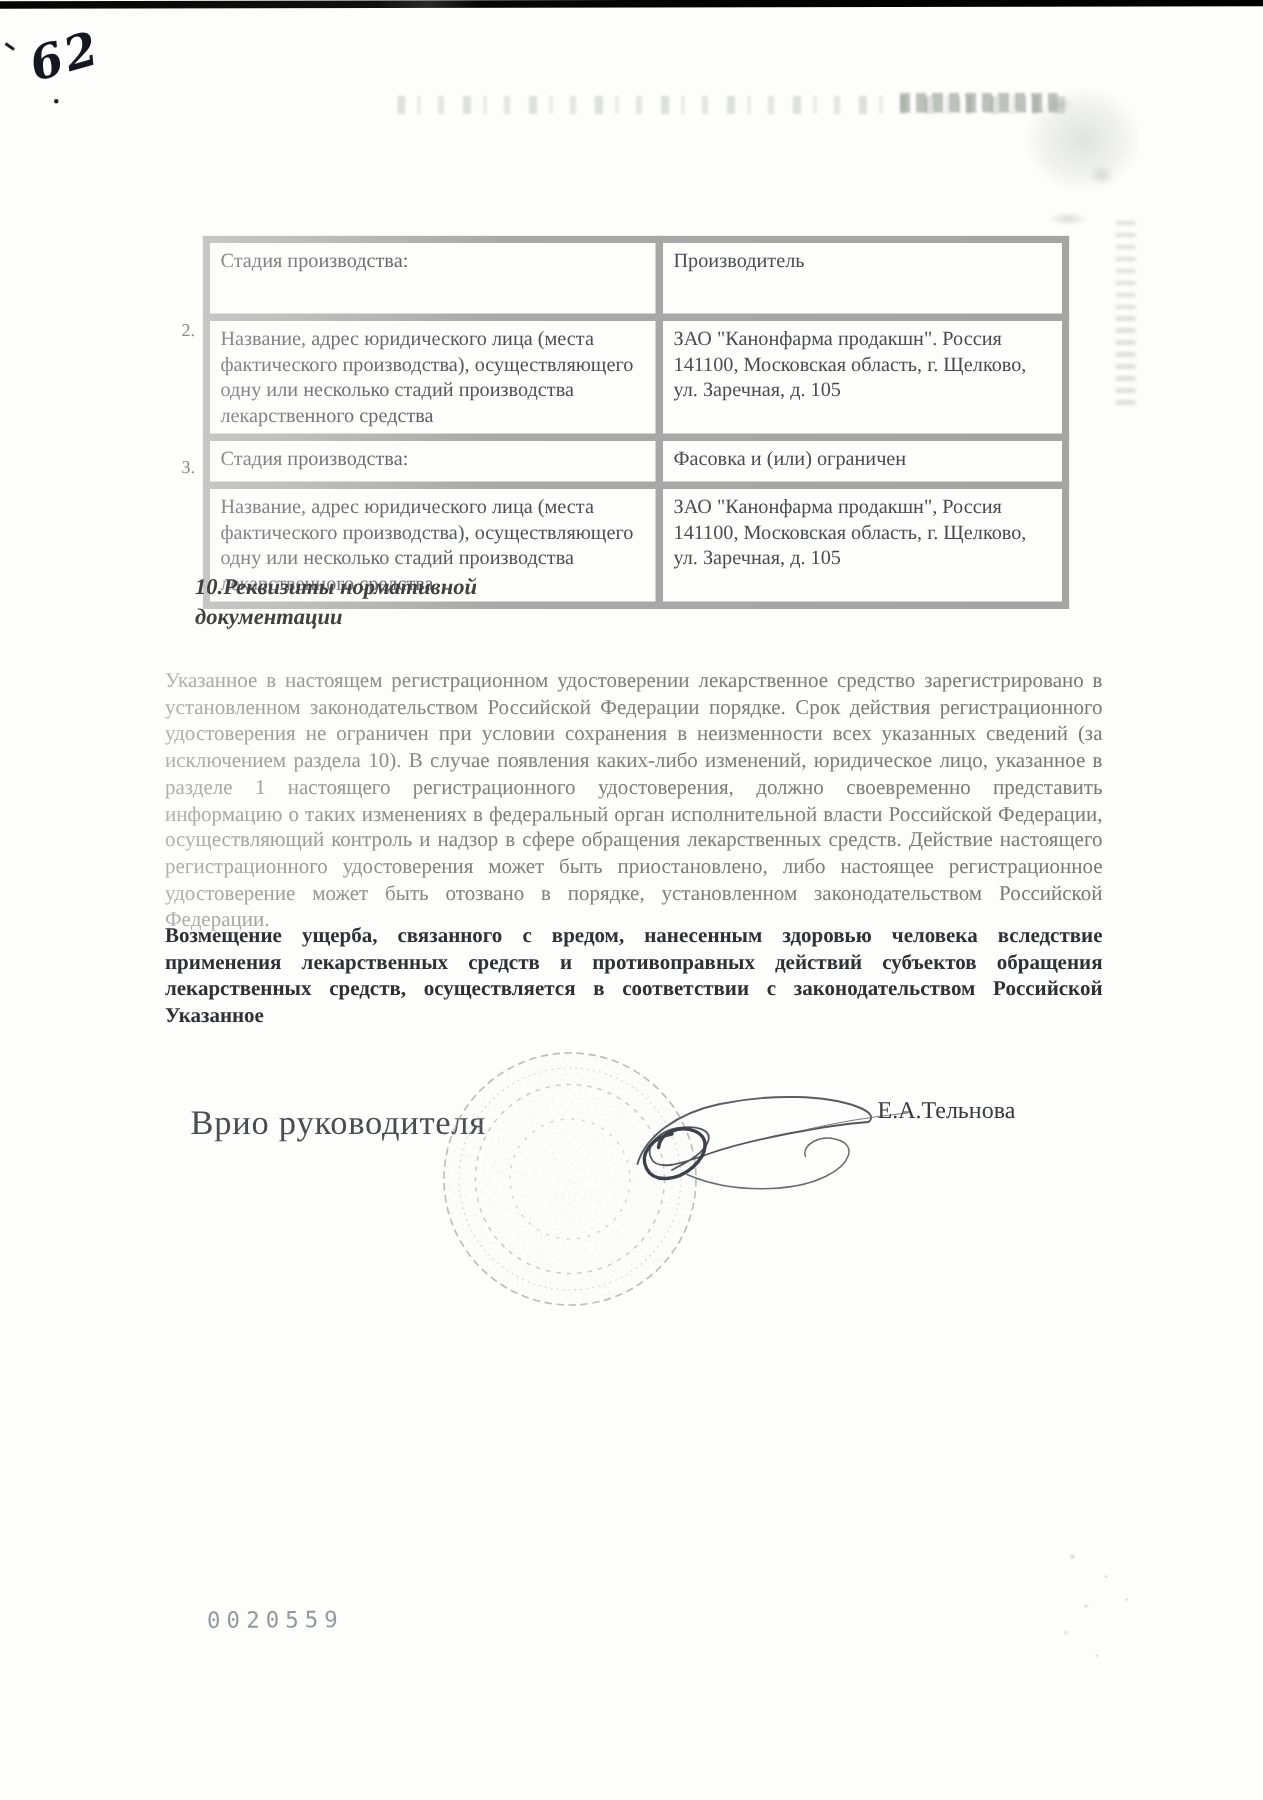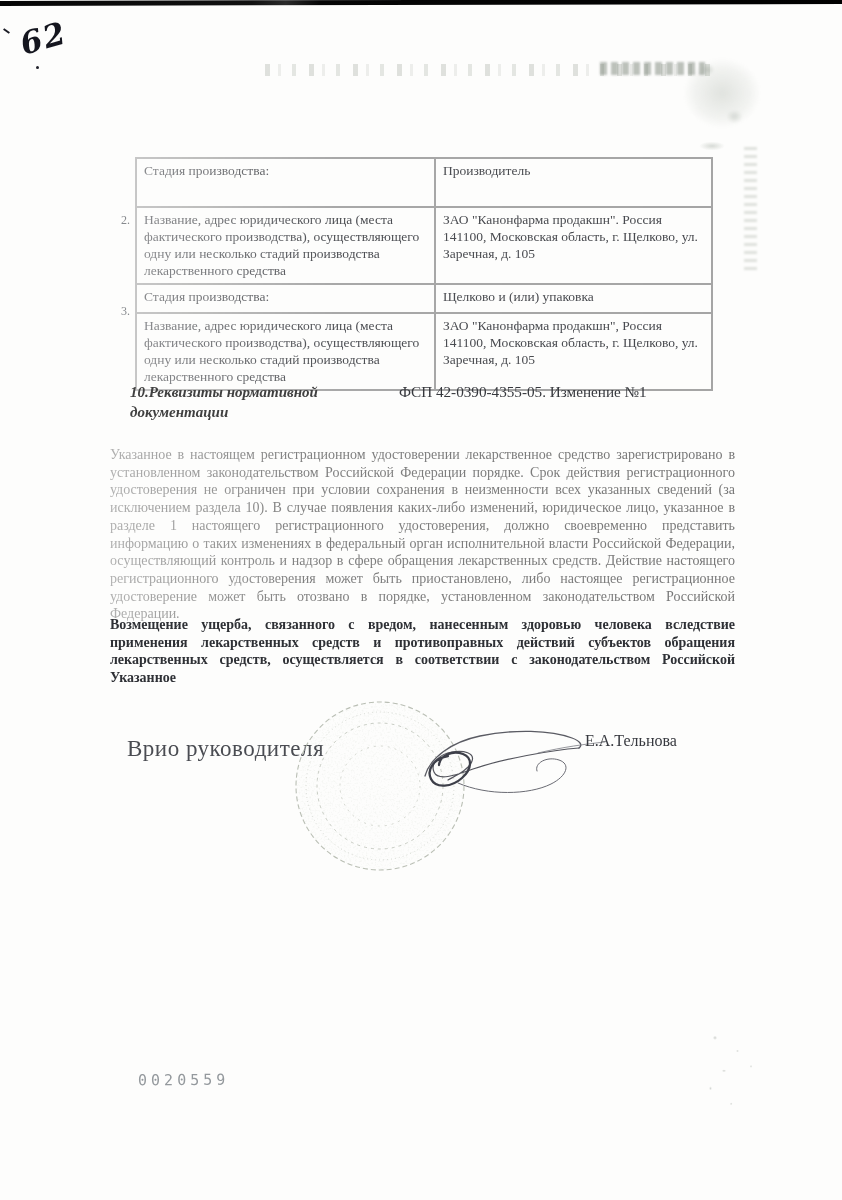--- a/index.html
+++ b/index.html
@@ -66,21 +66,21 @@
     filter:blur(1px);
   }
   
   .mtable{
     position:absolute;left:135px;top:157px;width:578px;
     border-collapse:collapse;
     font-size:13.5px;line-height:1.26;
     color:#43454a;
   }
   .mtable td{
-    border:2px solid #a3a3a3;
+    border:5px solid #a3a3a3;
     vertical-align:top;
     padding:3px 7px 4px 7px;
   }
   .mtable td.lbl{width:283px;}
   .mtable tr.stage-row td{height:40px;}
   .mtable tr.stage-row2 td{height:20px;}
   .mtable{ -webkit-mask-image:linear-gradient(90deg, rgba(0,0,0,.6) 0, rgba(0,0,0,.95) 35%, rgba(0,0,0,.98) 100%);
            mask-image:linear-gradient(90deg, rgba(0,0,0,.6) 0, rgba(0,0,0,.95) 35%, rgba(0,0,0,.98) 100%);}
   .row-num{
     position:absolute;font-size:12px;color:#85888c;width:14px;text-align:right;
@@ -156,31 +156,30 @@
         <tr class="stage-row">
       <td class="lbl">Стадия производства:</td>
       <td>Производитель</td>
     </tr>
     <tr>
       <td class="lbl">Название, адрес юридического лица (места фактического производства), осуществляющего одну или несколько стадий производства лекарственного средства</td>
       <td>ЗАО "Канонфарма продакшн". Россия 141100, Московская область, г. Щелково, ул. Заречная, д. 105</td>
     </tr>
     <tr class="stage-row2">
       <td class="lbl">Стадия производства:</td>
-      <td>Щелково и (или) упаковка</td>
+      <td>Фасовка и (или) ограничен</td>
     </tr>
     <tr>
       <td class="lbl">Название, адрес юридического лица (места фактического производства), осуществляющего одну или несколько стадий производства лекарственного средства</td>
       <td>ЗАО "Канонфарма продакшн", Россия 141100, Московская область, г. Щелково, ул. Заречная, д. 105</td>
     </tr>
   </tbody>
     </table>
 
   <div class="sec10-label">10.Реквизиты нормативной документации</div>
-  <div class="sec10-value">ФСП 42-0390-4355-05. Изменение №1</div>
 
   <div class="para legal">Указанное в настоящем регистрационном удостоверении лекарственное средство зарегистрировано в установленном законодательством Российской Федерации порядке. Срок действия регистрационного удостоверения не ограничен при условии сохранения в неизменности всех указанных сведений (за исключением раздела 10). В случае появления каких-либо изменений, юридическое лицо, указанное в разделе 1 настоящего регистрационного удостоверения, должно своевременно представить информацию о таких изменениях в федеральный орган исполнительной власти Российской Федерации, осуществляющий контроль и надзор в сфере обращения лекарственных средств. Действие настоящего регистрационного удостоверения может быть приостановлено, либо настоящее регистрационное удостоверение может быть отозвано в порядке, установленном законодательством Российской Федерации.</div>
   <div class="para comp">Возмещение ущерба, связанного с вредом, нанесенным здоровью человека вследствие применения лекарственных средств и противоправных действий субъектов обращения лекарственных средств, осуществляется в соответствии с законодательством Российской Указанное</div>
 
   <div class="sig-title">Врио руководителя</div>
 
   <div class="stamp-wrap">
     <svg width="322" height="196" viewBox="0 0 322 196" xmlns="http://www.w3.org/2000/svg">
       <defs>
         <clipPath id="stampclip">

